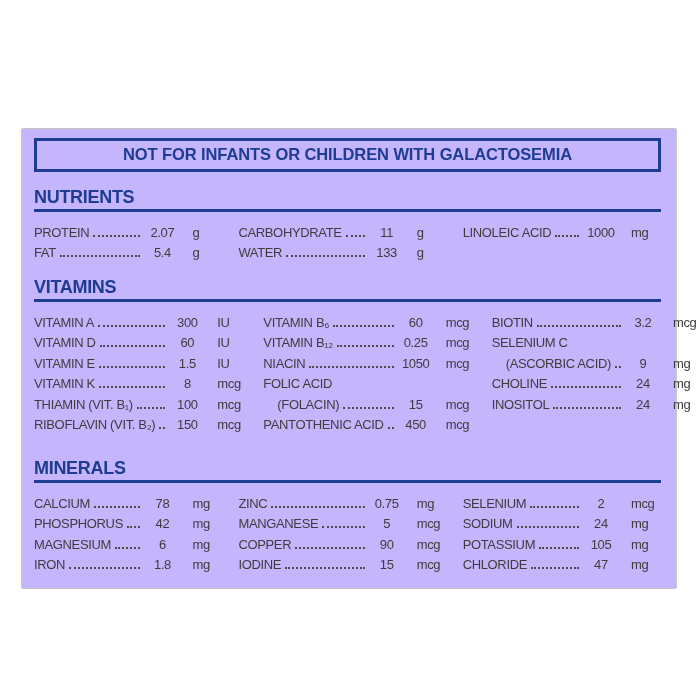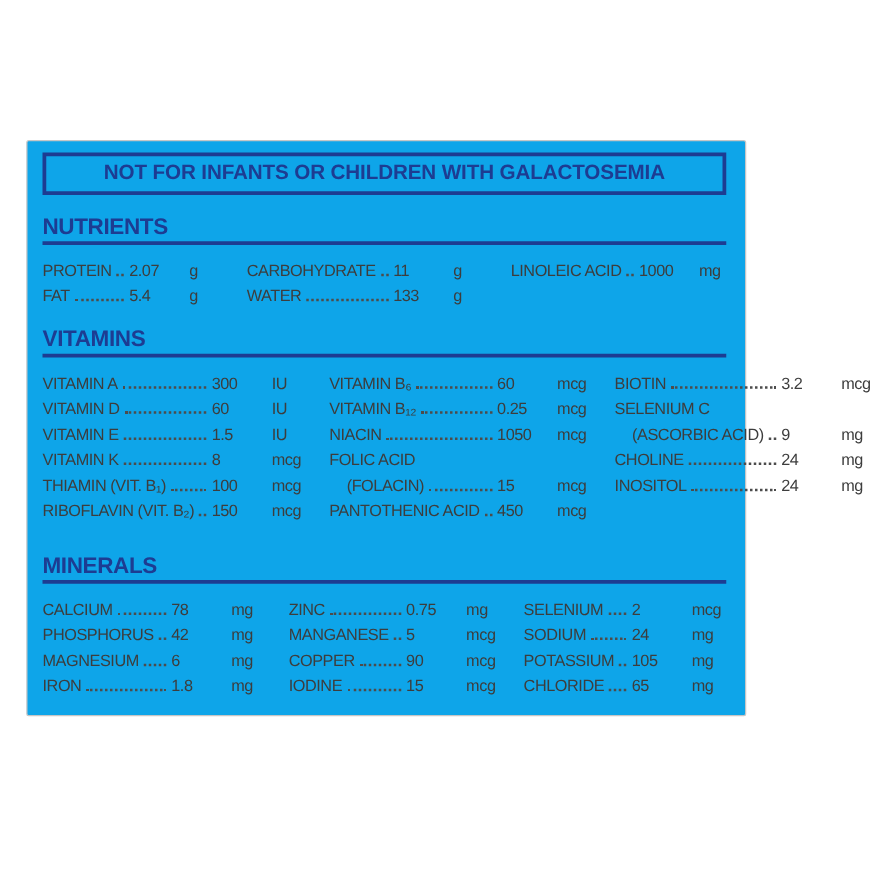--- a/index.html
+++ b/index.html
@@ -13,25 +13,25 @@
   }
   .page {
     position: relative;
     width: 700px;
     height: 700px;
     background: #ffffff;
   }
   .label-card {
     position: absolute;
     left: 21px;
-    top: 112px;
-    width: 576px;
+    top: 128px;
+    width: 656px;
     height: 461px;
     box-sizing: border-box;
-    background: #0ea5e9;
+    background: #c4b5fd;
     border: 1px solid var(--label-border, #c6c6c6);
     border-radius: 2px;
     padding: 9px 15px 0 12px;
   }
   .banner {
     box-sizing: border-box;
     border: 3px solid var(--navy, #1d3c92);
     color: var(--navy, #1d3c92);
     font-weight: bold;
     font-size: 16.5px;
@@ -84,21 +84,21 @@
   .name { white-space: nowrap; }
   .name.indent { padding-left: 14px; }
   .leader {
     flex: 1 1 auto;
     min-width: 6px;
     border-bottom: 2px dotted #4c4c4c;
     margin: 0 4px 3px 4px;
   }
   .val {
     flex: 0 0 36px;
-    text-align: left;
+    text-align: center;
     white-space: nowrap;
   }
   .unit {
     flex: 0 0 30px;
     margin-left: 12px;
     text-align: left;
     white-space: nowrap;
   }
 </style>
 </head>
@@ -403,21 +403,21 @@
                 <span class="name">POTASSIUM</span>
                 <span class="leader"></span>
                 <span class="val">105</span>
                 <span class="unit">mg</span>
               </div>
             </div>
             <div class="row">
               <div class="line">
                 <span class="name">CHLORIDE</span>
                 <span class="leader"></span>
-                <span class="val">65</span>
+                <span class="val">47</span>
                 <span class="unit">mg</span>
               </div>
             </div>
           </div>
       </div>
     </div>
 
   </div>
 </div>
 

